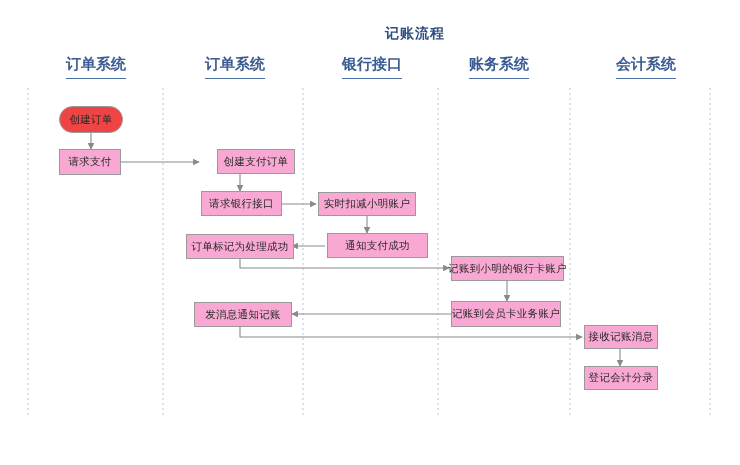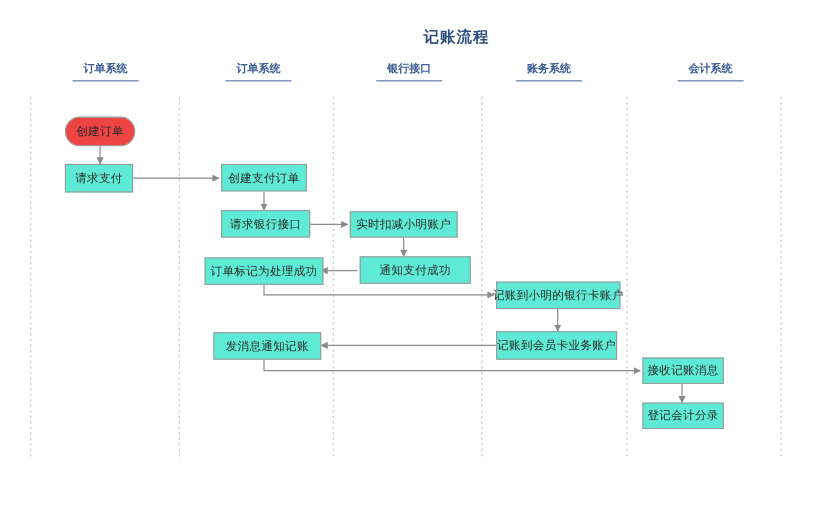--- a/index.html
+++ b/index.html
@@ -23,40 +23,40 @@
     text-align: center;
     font-size: 14px;
     font-weight: bold;
     color: #2f4f7f;
     letter-spacing: 1px;
     padding-left: 45px;
   }
   .lane-header {
     position: absolute;
     top: 55px;
-    font-size: 10px;
+    font-size: 15px;
     font-weight: bold;
     color: #3b5c92;
     text-align: center;
     padding-bottom: 4px;
     border-bottom: 1.4px solid #4a6fa5;
     white-space: nowrap;
     font-family: Liberation Mono, monospace;
   }
   #svg-layer {
     position: absolute;
     left: 0;
     top: 0;
     width: 740px;
     height: 465px;
   }
   .node {
     position: absolute;
     box-sizing: border-box;
-    background: #5eead4;
+    background: #f9a8d4;
     border: 1px solid #9a9a9a;
     color: #2a2a2a;
     font-size: 10.5px;
     display: flex;
     align-items: center;
     justify-content: center;
     white-space: nowrap;
     letter-spacing: 0.3px;
   }
   .node.stadium {
@@ -116,21 +116,21 @@
       <path d="M 240 327 L 240 337 L 582 337" marker-end="url(#arrow)"></path>
 
       <path d="M 620 349 L 620 366" marker-end="url(#arrow)"></path>
     </g>
   </svg>
 
   <div class="node stadium" style="left:59px; top:106px; width:64px; height:27px;">创建订单</div>
 
   <div class="node" style="left:59px; top:149px; width:62px; height:26px;">请求支付</div>
 
-  <div class="node" style="left:201px; top:149px; width:78px; height:25px;">创建支付订单</div>
+  <div class="node" style="left:217px; top:149px; width:78px; height:25px;">创建支付订单</div>
 
   <div class="node" style="left:201px; top:191px; width:81px; height:25px;">请求银行接口</div>
 
   <div class="node" style="left:318px; top:192px; width:98px; height:24px;">实时扣减小明账户</div>
 
   <div class="node" style="left:327px; top:233px; width:101px; height:25px;">通知支付成功</div>
 
   <div class="node" style="left:186px; top:234px; width:108px; height:25px;">订单标记为处理成功</div>
 
   <div class="node" style="left:451px; top:256px; width:113px; height:25px;">记账到小明的银行卡账户</div>

